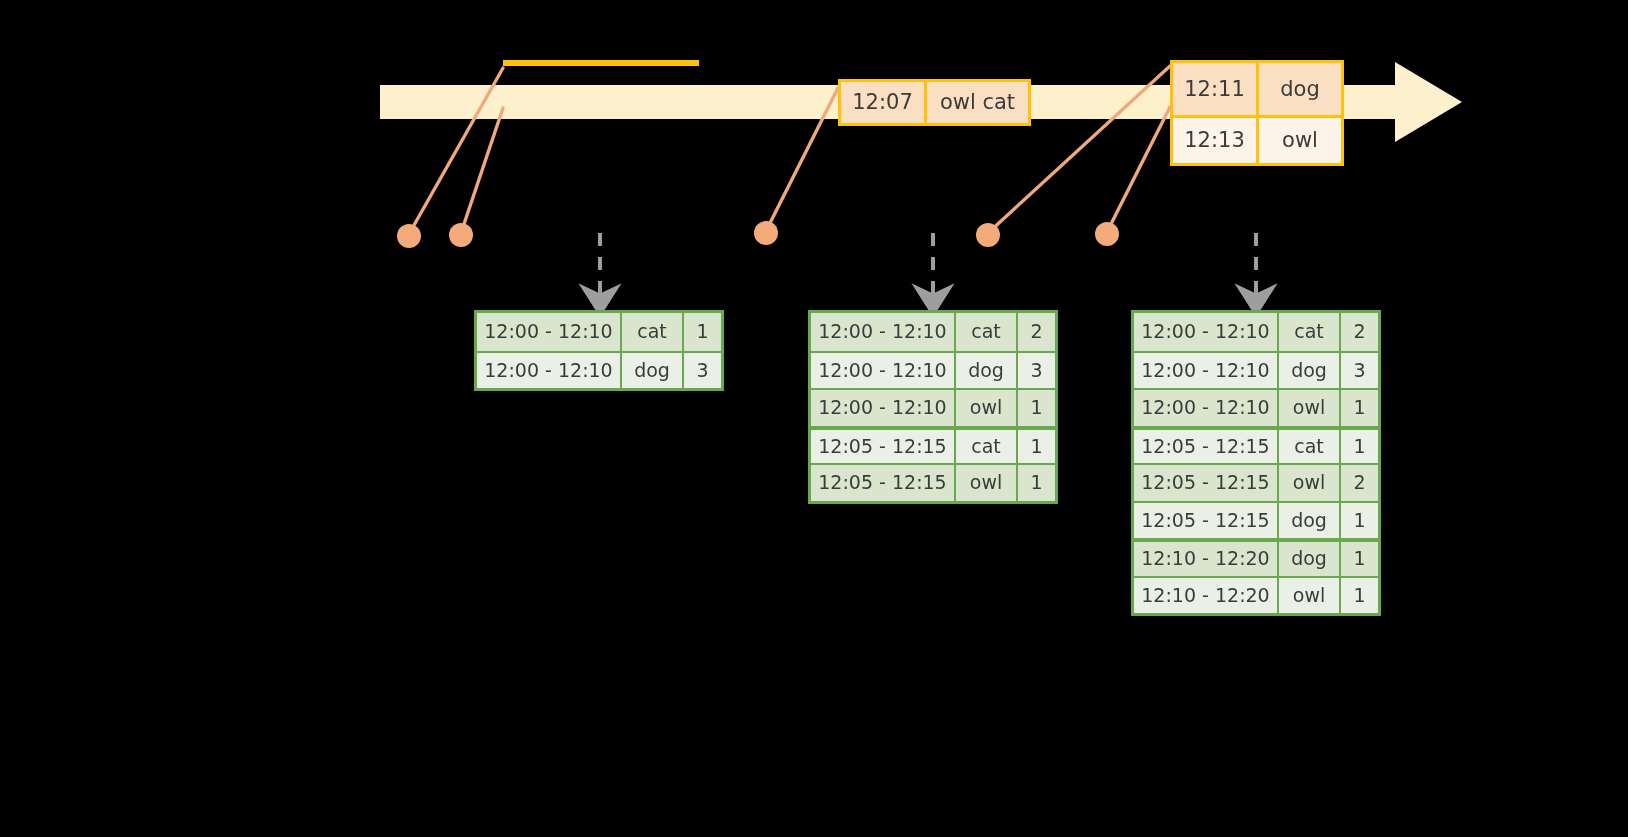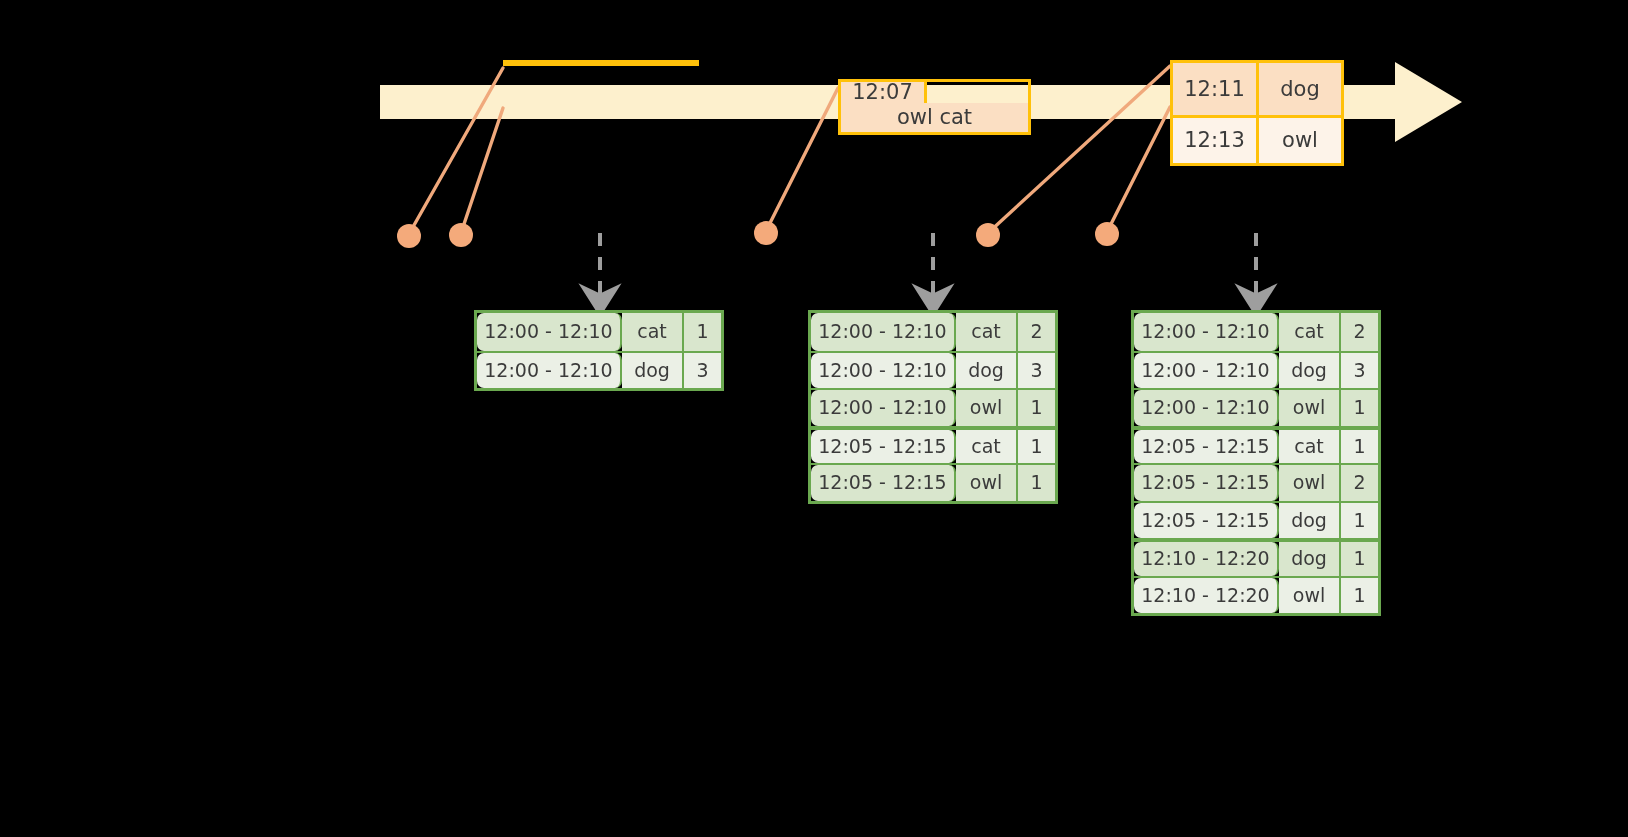--- a/index.html
+++ b/index.html
@@ -17,21 +17,21 @@
   .evt .row.top .c-time,.evt .row.top .c-val{background:#fbdfc3;}
   .evt .row.bot .c-time,.evt .row.bot .c-val{background:#fdf3e9;}
   .evt .cellTxt{font-size:21px;color:#3b3b3b;line-height:1;white-space:nowrap;}
 
   
   .gtbl{position:absolute;border:3px solid #6aa84f;box-sizing:border-box;}
   .gtbl .grow{display:flex;align-items:stretch;box-sizing:border-box;height:37.5px;}
   .gtbl .grow + .grow{border-top:2px solid #6aa84f;}
   .gtbl .grow.thick{border-top:4px solid #6aa84f;}
   .gtbl .g-win{display:flex;align-items:center;justify-content:center;
-               border-right:2px solid #6aa84f;box-sizing:border-box;border-radius:7px;}
+               border-right:2px solid #6aa84f;box-sizing:border-box;}
   .gtbl .g-key{display:flex;align-items:center;justify-content:center;
                border-right:2px solid #6aa84f;box-sizing:border-box;}
   .gtbl .g-cnt{display:flex;align-items:center;justify-content:center;box-sizing:border-box;}
   .gtbl .grow.dk .g-win,.gtbl .grow.dk .g-key,.gtbl .grow.dk .g-cnt{background:#d9e6cd;}
   .gtbl .grow.lt .g-win,.gtbl .grow.lt .g-key,.gtbl .grow.lt .g-cnt{background:#ebf0e6;}
   .gtbl .gtxt{font-size:19px;color:#3b3b3b;line-height:1;white-space:nowrap;}
 </style>
 </head>
 <body>
 
@@ -66,21 +66,21 @@
       <line x1="600" y1="233" x2="600" y2="300" marker-end="url(#dashHead)"></line>
       <line x1="933" y1="233" x2="933" y2="300" marker-end="url(#dashHead)"></line>
       <line x1="1256" y1="233" x2="1256" y2="300" marker-end="url(#dashHead)"></line>
     </g>
   </svg>
 
   <div class="evt" style="left:503px;top:60px;width:196px;">
   </div>
 
   <div class="evt" style="left:838px;top:79px;width:193px;">
-    <div class="row top" style="height:50px;flex-direction:column;">
+    <div class="row top" style="height:41px;">
       <div class="c-time">
         <span class="cellTxt">12:07</span>
       </div>
       <div class="c-val">
         <span class="cellTxt">owl cat</span>
       </div>
     </div>
   </div>
 
   <div class="evt" style="left:1170px;top:60px;width:174px;">

